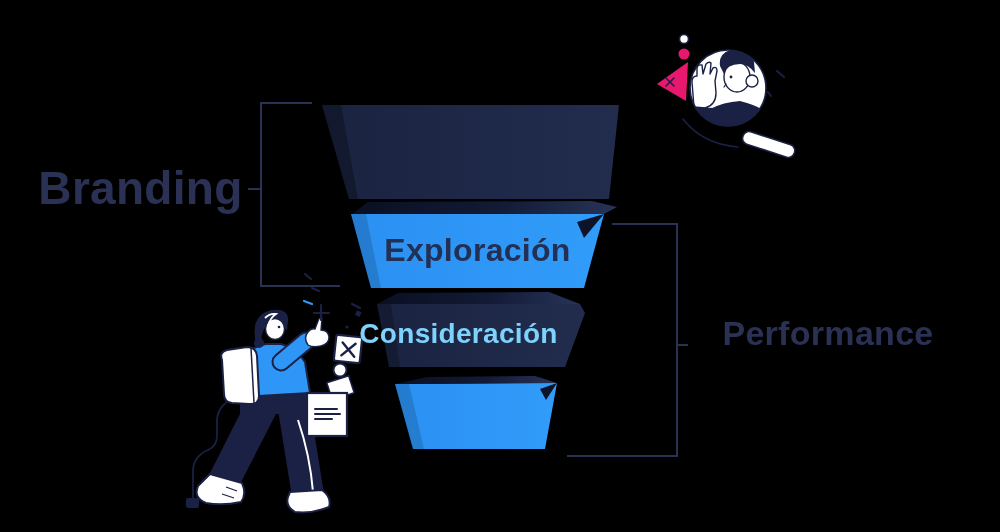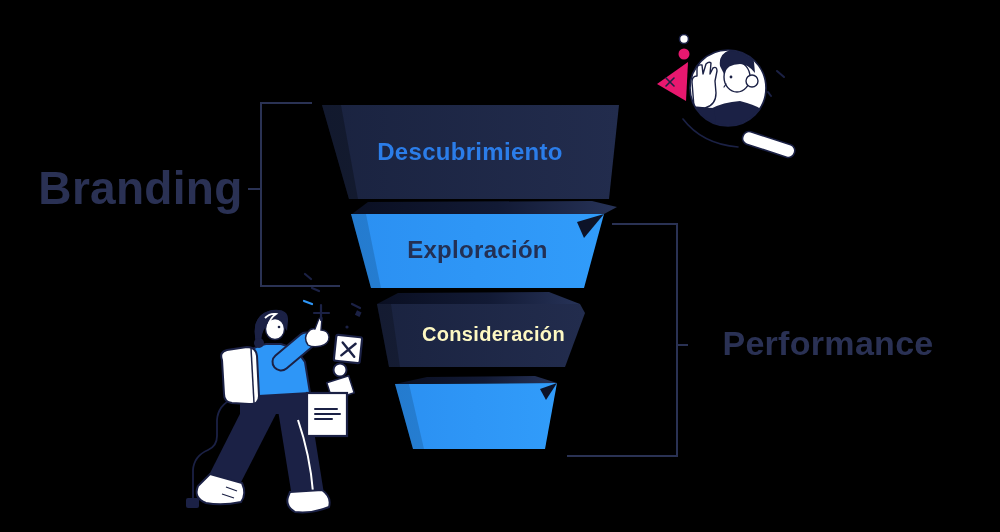--- a/index.html
+++ b/index.html
@@ -4,25 +4,25 @@
 <style>
   html,body{margin:0;padding:0;background:#000;}
   .canvas{
     position:relative;width:1000px;height:532px;background:#000;
     overflow:hidden;font-family:"Liberation Sans","DejaVu Sans",sans-serif;
   }
   .canvas svg{position:absolute;left:0;top:0;}
   .txt{position:absolute;display:flex;align-items:center;justify-content:center;
        font-weight:bold;letter-spacing:.3px;user-select:none;}
   .stage-0{left:325px;top:107px;width:290px;height:90px;font-size:24px;color:#2b7de9;}
-  .stage-1{left:355px;top:214px;width:245px;height:72px;font-size:24px;color:#233054;}
-  .stage-2{left:396px;top:303px;width:195px;height:62px;font-size:20px;color:#fef9c3;}
+  .stage-1{left:355px;top:214px;width:245px;height:72px;font-size:32px;color:#233054;}
+  .stage-2{left:361px;top:303px;width:195px;height:62px;font-size:28px;color:#7dd3fc;}
   .stage-3{left:400px;top:382px;width:150px;height:65px;font-size:24px;color:#233054;}
   .group-left {left:58px; top:165px;width:165px;height:46px;font-size:46px;color:#2a3154;}
-  .group-right{left:712px;top:320px;width:232px;height:46px;font-size:34px;color:#2a3154;}
+  .group-right{left:712px;top:310px;width:232px;height:46px;font-size:34px;color:#2a3154;}
 </style>
 </head>
 <body>
 
 <div class="canvas">
 
   <svg width="1000" height="532" viewBox="0 0 1000 532">
     <defs>
       <linearGradient id="darkGrad" x1="0" y1="0" x2="1" y2="0">
         <stop offset="0" stop-color="#1a2340"></stop>
@@ -155,16 +155,15 @@
       </g>
       <path d="M 304,301 L 312,304" stroke="#2e96f7" stroke-width="2.2" stroke-linecap="round"></path>
       <circle cx="347" cy="327" r="1.6" fill="#1b2145"></circle>
       <rect x="356" y="311" width="5" height="5" transform="rotate(25 358 313)" fill="#1b2145"></rect>
     </g>
   </svg>
 
   <div class="txt group-left">Branding</div>
   <div class="txt group-right">Performance</div>
 
-  <div class="txt stage-0">Descubrimiento</div>
   <div class="txt stage-1">Exploración</div>
   <div class="txt stage-2">Consideración</div>
 </div>
 
 </body></html>

